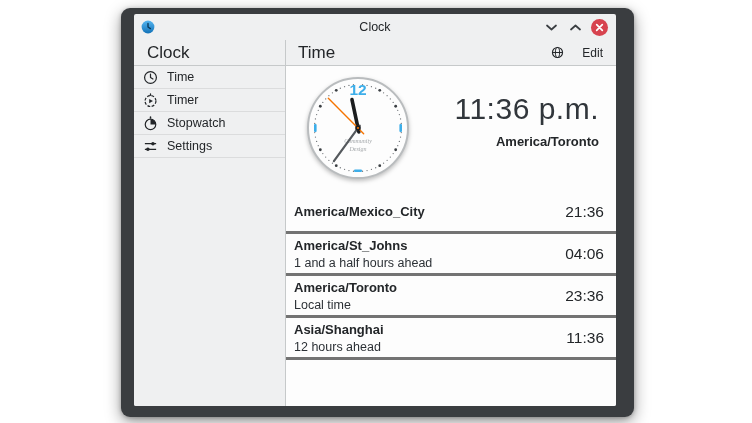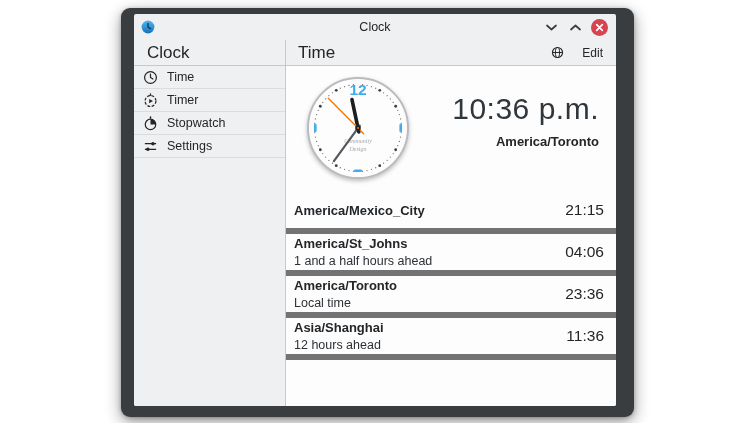--- a/index.html
+++ b/index.html
@@ -42,21 +42,21 @@
   .main { flex:1; background:#fdfdfd; position:relative; display:flex; flex-direction:column; }
   .clock-section { height:126px; flex:0 0 auto; position:relative;padding-left:15px; }
   .analog { position:absolute; left:20px; top:10px; width:104px; height:104px;
             filter:drop-shadow(0 2px 2px rgba(0,0,0,0.25)); }
   .digital { position:absolute; right:17px; top:26px; text-align:right; }
   .big-time { font-size:30px; font-weight:300; color:#31363b; line-height:1.15; letter-spacing:0.5px; }
   .big-zone { font-size:13px; font-weight:600; color:#232629; margin-top:7px; }
 
   .tz-list { flex:0 0 auto; }
   .tz-row { display:flex; align-items:center; height:42px; padding:0 12px 0 8px;
-            border-bottom:6px solid #737373; }
+            border-bottom:3px solid #737373; }
   .tz-info { flex:1; min-width:0; }
   .tz-name { font-size:13px; font-weight:700; color:#232629; }
   .tz-offset { font-size:12.5px; color:#2c3136; margin-top:3px; }
   .tz-time { font-size:15.5px; color:#232629; }
 </style>
 </head>
 <body>
 
 <div class="stage">
   <div class="window">
@@ -229,31 +229,31 @@
               <g transform="rotate(216 52 52)">
                 <line x1="52" y1="55" x2="52" y2="11" stroke="#55595d" stroke-width="2.2" stroke-linecap="round"></line>
               </g>
               <g transform="rotate(315 52 52)">
                 <line x1="52" y1="60" x2="52" y2="10" stroke="#f67400" stroke-width="1.4" stroke-linecap="round"></line>
               </g>
               <circle cx="52" cy="52" r="2.8" fill="#1b1d1f"></circle>
               <circle cx="52" cy="52" r="1.1" fill="#f67400"></circle>
             </svg>
             <div class="digital">
-              <div class="big-time">10:36 p.m.</div>
+              <div class="big-time">11:36 p.m.</div>
               <div class="big-zone">America/Toronto</div>
             </div>
           </div>
 
           <div class="tz-list">
             <div class="tz-row">
               <div class="tz-info">
                 <div class="tz-name">America/Mexico_City</div>
               </div>
-              <div class="tz-time">21:15</div>
+              <div class="tz-time">21:36</div>
             </div>
             <div class="tz-row">
               <div class="tz-info">
                 <div class="tz-name">America/St_Johns</div>
                 <div class="tz-offset">1 and a half hours ahead</div>
               </div>
               <div class="tz-time">04:06</div>
             </div>
             <div class="tz-row">
               <div class="tz-info">

